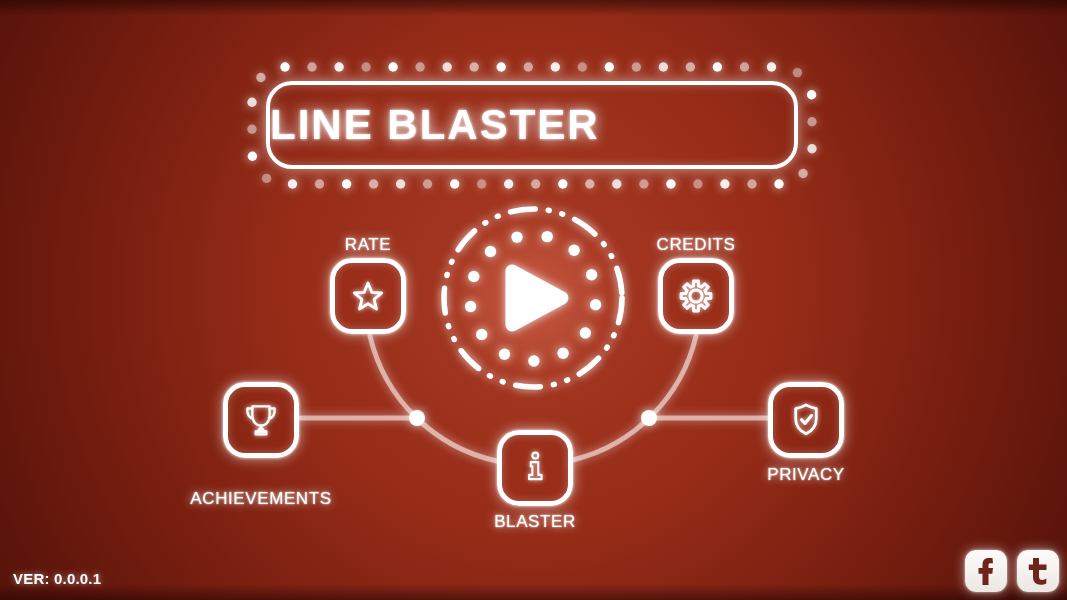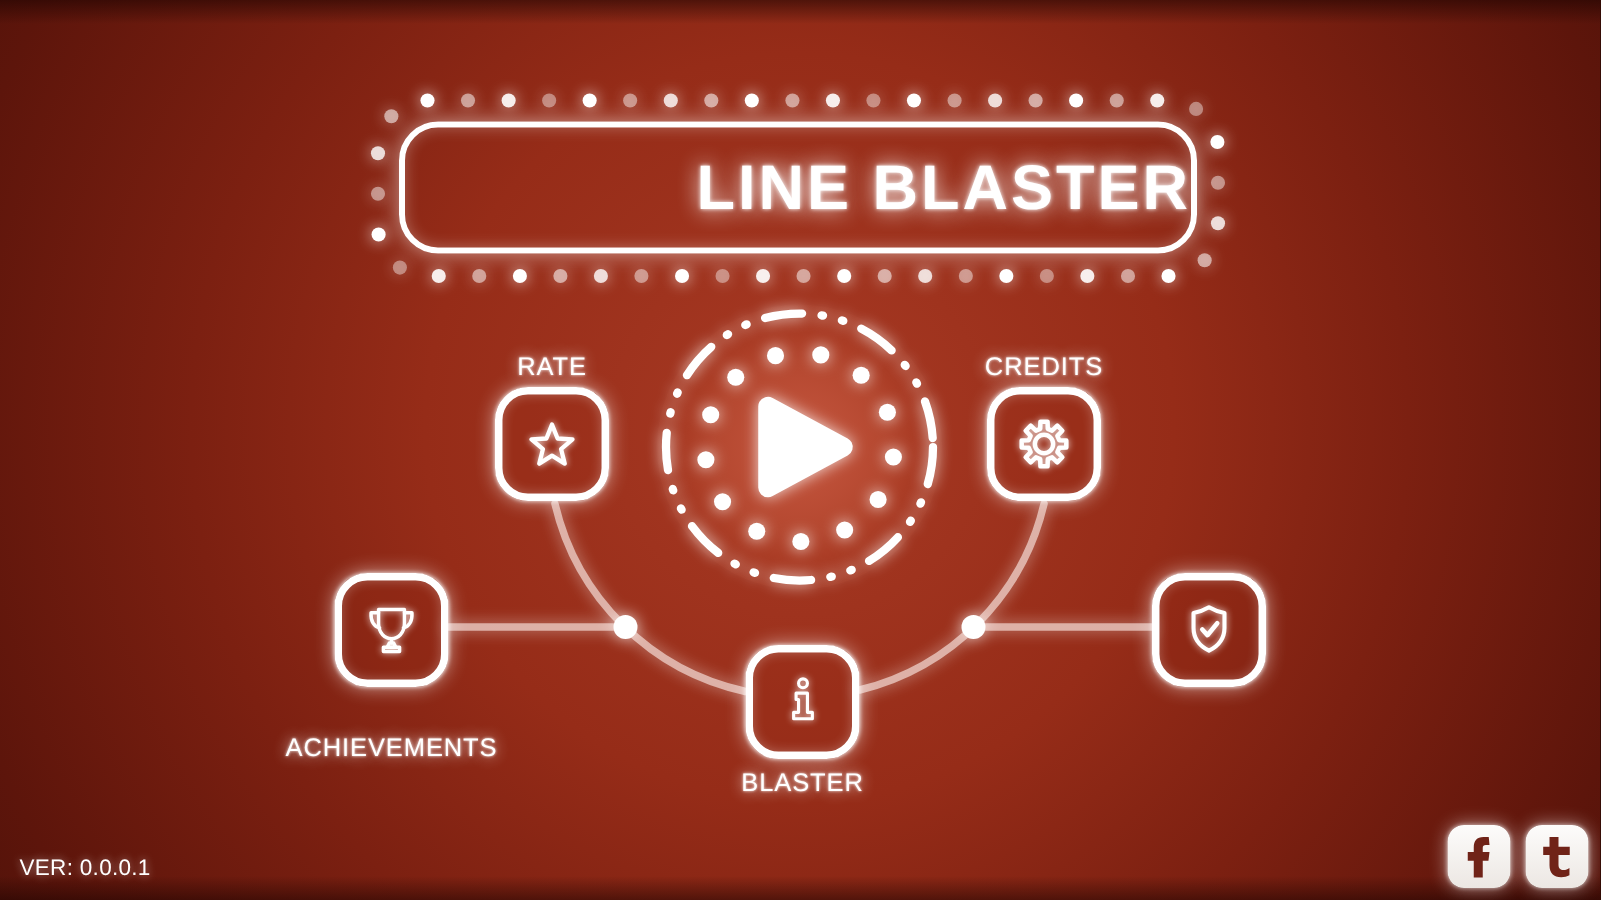--- a/index.html
+++ b/index.html
@@ -14,21 +14,21 @@
   .hub-disc{
     position:absolute;left:438px;top:203px;width:190px;height:190px;border-radius:50%;
     background:radial-gradient(circle,#c65740 0%,#b54830 42%,#a93b24 58%,rgba(169,59,36,.45) 70%,rgba(169,59,36,0) 80%);
   }
   svg.decor{position:absolute;left:0;top:0;filter:drop-shadow(0 0 5px rgba(255,255,255,.8));}
   
   .title-box{
     position:absolute;left:266px;top:81px;width:524px;height:80px;
     border:4px solid #fff;border-radius:26px;
     box-shadow:0 0 14px rgba(255,255,255,.55), inset 0 0 10px rgba(255,255,255,.3);
-    display:flex;align-items:center;justify-content:flex-end;
+    display:flex;align-items:center;justify-content:flex-start;
   }
   .title-text{
     color:#fff;font-size:42px;font-weight:700;letter-spacing:2px;
     text-shadow:0 0 14px rgba(255,255,255,.95),0 0 3px #fff;
   }
   
   .menu-btn{
     position:absolute;width:66px;height:66px;border:5px solid #fff;border-radius:22px;
     background:rgba(150,40,22,.15);cursor:pointer;
     box-shadow:0 0 13px rgba(255,255,255,.6),0 0 3px rgba(255,255,255,.9), inset 0 0 8px rgba(255,255,255,.28);
@@ -36,21 +36,21 @@
   }
   .menu-btn svg{stroke:#fff;fill:none;stroke-linejoin:round;stroke-linecap:round;filter:drop-shadow(0 0 2.5px rgba(255,255,255,.8));}
   .menu-label{
     position:absolute;width:220px;text-align:center;color:#fff;
     font-size:17px;font-weight:400;letter-spacing:.6px;
     text-shadow:0 0 9px rgba(255,255,255,.9),0 0 2px rgba(255,255,255,.95);
   }
   .play-hit{position:absolute;left:443px;top:208px;width:180px;height:180px;border-radius:50%;cursor:pointer;}
   
   .version{
-    position:absolute;left:13px;top:570px;color:#fff;font-size:15px;font-weight:400;letter-spacing:.2px;
+    position:absolute;left:13px;top:570px;color:#fff;font-size:15px;font-weight:700;letter-spacing:.2px;
     text-shadow:0 0 6px rgba(255,255,255,.55);
   }
   .social-btn{
     position:absolute;top:550px;width:42px;height:42px;border-radius:11px;cursor:pointer;
     background:linear-gradient(180deg,#fdfcfb 0%,#ece7e3 100%);
     box-shadow:0 0 12px rgba(255,255,255,.55),0 0 3px rgba(255,255,255,.6);
     display:flex;align-items:center;justify-content:center;
   }
   .social-btn svg{fill:#702318;}
   #fb-btn{left:965px;} #tw-btn{left:1017px;}
@@ -182,20 +182,21 @@
     </svg>
   </div>
   <div class="menu-label" style="left:425px;top:512px;">BLASTER</div>
 
   <div class="menu-btn" style="left:768px;top:382px;">
     <svg width="44" height="44" viewBox="0 0 64 64" stroke-width="4">
       <path d="M 32 10 C 37 13 42 14.5 47 15.5 L 47 30 C 47 41 40 48 32 52 C 24 48 17 41 17 30 L 17 15.5 C 22 14.5 27 13 32 10 Z"></path>
       <path d="M 25.5 31.5 L 30.5 37 L 40 25.5" stroke-width="4.5"></path>
     </svg>
   </div>
+  <div class="menu-label" style="left:696px;top:465px;">PRIVACY</div>
 
   <div class="version">VER: 0.0.0.1</div>
 
   <div class="social-btn" id="fb-btn">
     <svg width="40" height="40" viewBox="0 0 40 40">
       <path d="M 26.5 7 L 23 7 C 18.5 7 16.5 9.6 16.5 13.8 L 16.5 17 L 12.5 17 L 12.5 22.8 L 16.5 22.8 L 16.5 34 L 22.5 34 L 22.5 22.8 L 26.3 22.8 L 27 17 L 22.5 17 L 22.5 14.2 C 22.5 12.8 23.2 12.3 24.5 12.3 L 27 12.3 Z"></path>
     </svg>
   </div>
   <div class="social-btn" id="tw-btn">
     <svg width="40" height="40" viewBox="0 0 40 40">

